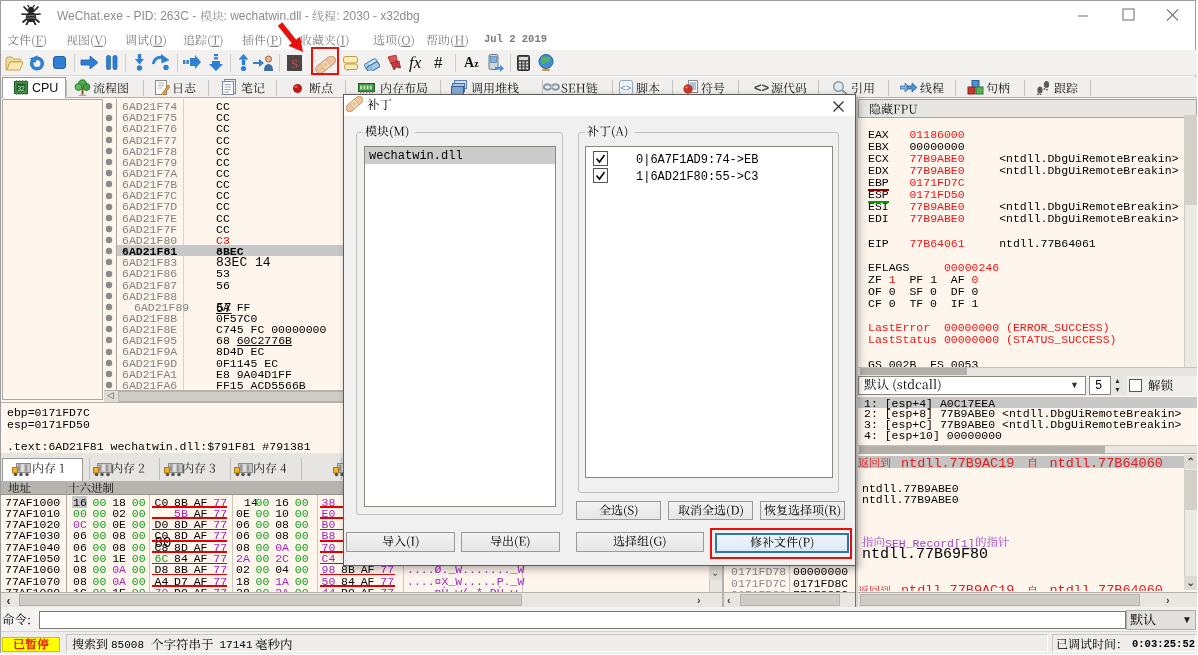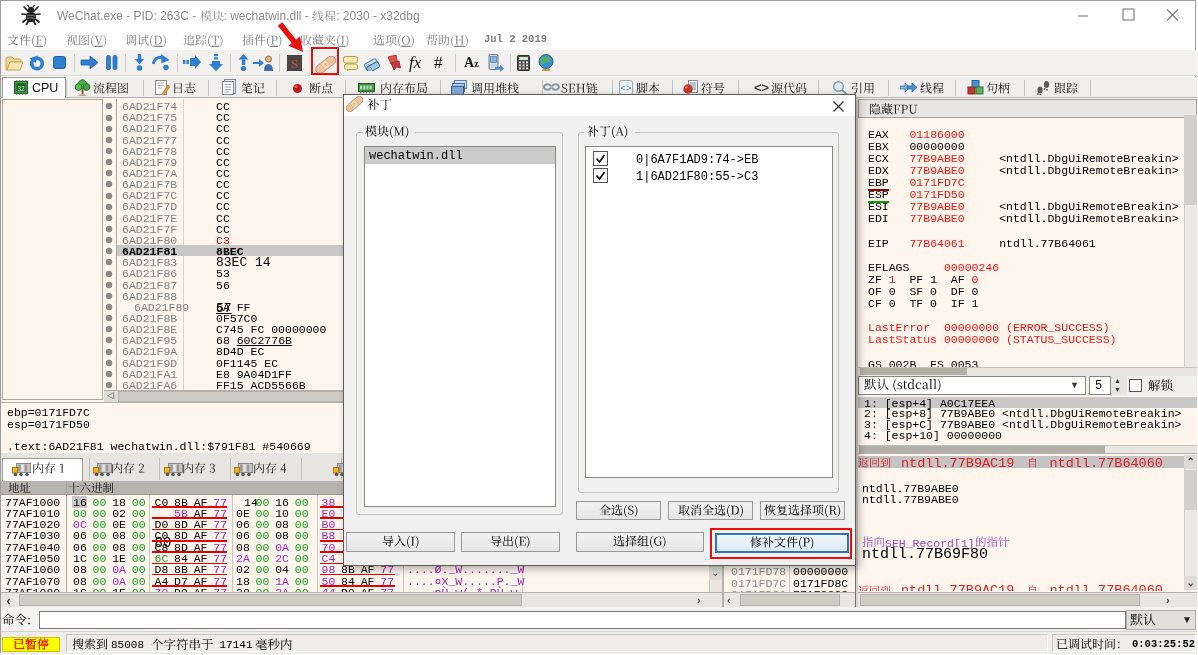--- a/index.html
+++ b/index.html
@@ -694,21 +694,21 @@
   </svg>
 <div style="position:absolute;left:122px;top:379.85px;font-family:'Liberation Mono',monospace;font-size:11.5px;line-height:11.5px;color:#808080;white-space:pre;">6AD21FA6</div>
 <div style="position:absolute;left:216px;top:379.85px;font-family:'Liberation Mono',monospace;font-size:11.5px;line-height:11.5px;color:#000;white-space:pre;">FF15 <span style="text-decoration:underline">ACD5566B</span></div>
 <div style="position:absolute;left:104px;top:390px;width:741px;height:12px;background:#e9e6e1;border-top:1px solid #b5b2ad;"></div>
 <div style="position:absolute;left:104px;top:391px;width:13px;height:11px;background:#dedbd5;"></div>
 <div style="position:absolute;left:107px;top:391px;font-family:'Liberation Sans',sans-serif;font-size:9px;line-height:9px;color:#555;white-space:pre;">◁</div>
 <div style="position:absolute;left:118px;top:391px;width:380px;height:11px;background:#cfccc5;border:1px solid #b5b2ad;"></div>
 <div style="position:absolute;left:1px;top:402px;width:855px;height:51px;background:#fef5ed;border-top:1px solid #b5b2ad;"></div>
 <div style="position:absolute;left:7px;top:407px;font-family:'Liberation Mono',monospace;font-size:11.5px;line-height:11.5px;color:#000;white-space:pre;">ebp=0171FD7C</div>
 <div style="position:absolute;left:7px;top:418.5px;font-family:'Liberation Mono',monospace;font-size:11.5px;line-height:11.5px;color:#000;white-space:pre;">esp=0171FD50</div>
-<div style="position:absolute;left:7px;top:441px;font-family:'Liberation Mono',monospace;font-size:11.5px;line-height:11.5px;color:#000;white-space:pre;">.text:6AD21F81 wechatwin.dll:$791F81 #540669</div>
+<div style="position:absolute;left:7px;top:441px;font-family:'Liberation Mono',monospace;font-size:11.5px;line-height:11.5px;color:#000;white-space:pre;">.text:6AD21F81 wechatwin.dll:$791F81 #791381</div>
 <div style="position:absolute;left:1px;top:453px;width:855px;height:28px;background:#e7e5e2;"></div>
 <div style="position:absolute;left:88.7px;top:458px;width:1px;height:22px;background:#c2bfba;"></div>
 <div style="position:absolute;left:159.3px;top:458px;width:1px;height:22px;background:#c2bfba;"></div>
 <div style="position:absolute;left:230px;top:458px;width:1px;height:22px;background:#c2bfba;"></div>
 <div style="position:absolute;left:300.6px;top:458px;width:1px;height:22px;background:#c2bfba;"></div>
 <div style="position:absolute;left:341px;top:458px;width:1px;height:22px;background:#c2bfba;"></div>
 <div style="position:absolute;left:2px;top:458px;width:81px;height:23px;background:#fff;border:1px solid #9d9a94;border-bottom:none;"></div>
 <svg style="position:absolute;left:12px;top:462.5px" width="19" height="14" viewBox="0 0 19 14">
     <rect x="4.5" y="0.5" width="14" height="9" fill="#c9c7c4" stroke="#8a8a8a"></rect>
     <rect x="6" y="1.5" width="2.4" height="7" fill="#9a9a9a"></rect>

